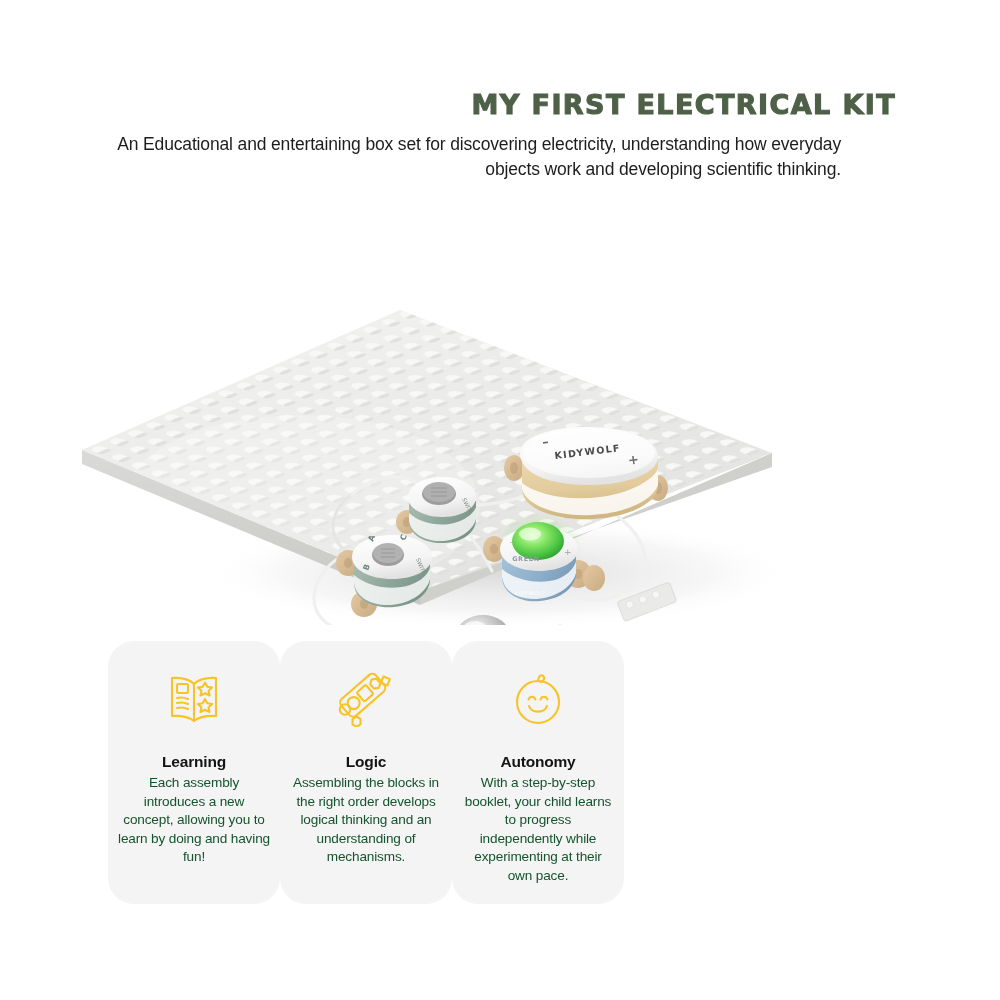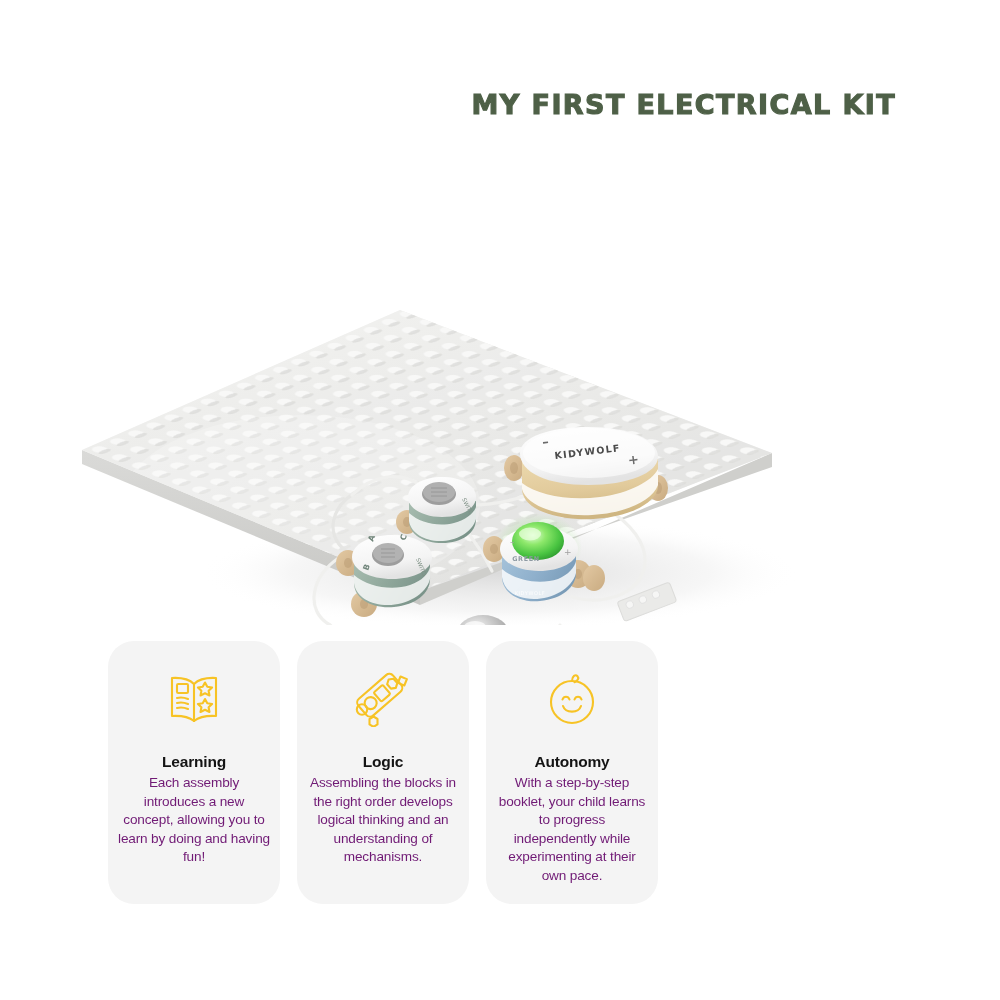--- a/index.html
+++ b/index.html
@@ -35,21 +35,20 @@
   
   .hero { position: absolute; left: 0; top: 205px; width: 1000px; height: 420px; }
   .hero svg { display: block; }
 
   
   .cards {
     position: absolute;
     left: 108px; top: 641px;
     width: 784px;
     display: flex;
-    gap: 17px;
   }
   .card {
     width: 172px;
     min-height: 261px;
     background: #f4f4f4;
     border-radius: 26px;
     padding: 26px 10px 18px;
     display: flex;
     flex-direction: column;
     align-items: center;
@@ -59,33 +58,34 @@
     margin-top: 22px;
     font-size: 15.5px;
     font-weight: 700;
     color: #141414;
     letter-spacing: -0.2px;
   }
   .card-text {
     margin-top: 3px;
     font-size: 13.6px;
     line-height: 18.6px;
-    color: #701a75;
+    color: #14532d;
     text-align: center;
     letter-spacing: -0.15px;
     max-width: 152px;
   }
 </style>
 </head>
 <body>
 
 <div class="page">
 
   <div class="header">
     <div class="title">MY FIRST ELECTRICAL KIT</div>
+    <div class="subtitle">An Educational and entertaining box set for discovering electricity, understanding how everyday objects work and developing scientific thinking.</div>
   </div>
 
   <div class="hero">
     <svg width="1000" height="420" viewBox="0 0 1000 420" xmlns="http://www.w3.org/2000/svg">
       <defs>
         <linearGradient id="plateTop" x1="0" y1="0" x2="0.7" y2="1">
           <stop offset="0%" stop-color="#f2f2f0"></stop>
           <stop offset="55%" stop-color="#e6e6e4"></stop>
           <stop offset="100%" stop-color="#dcdcda"></stop>
         </linearGradient>

